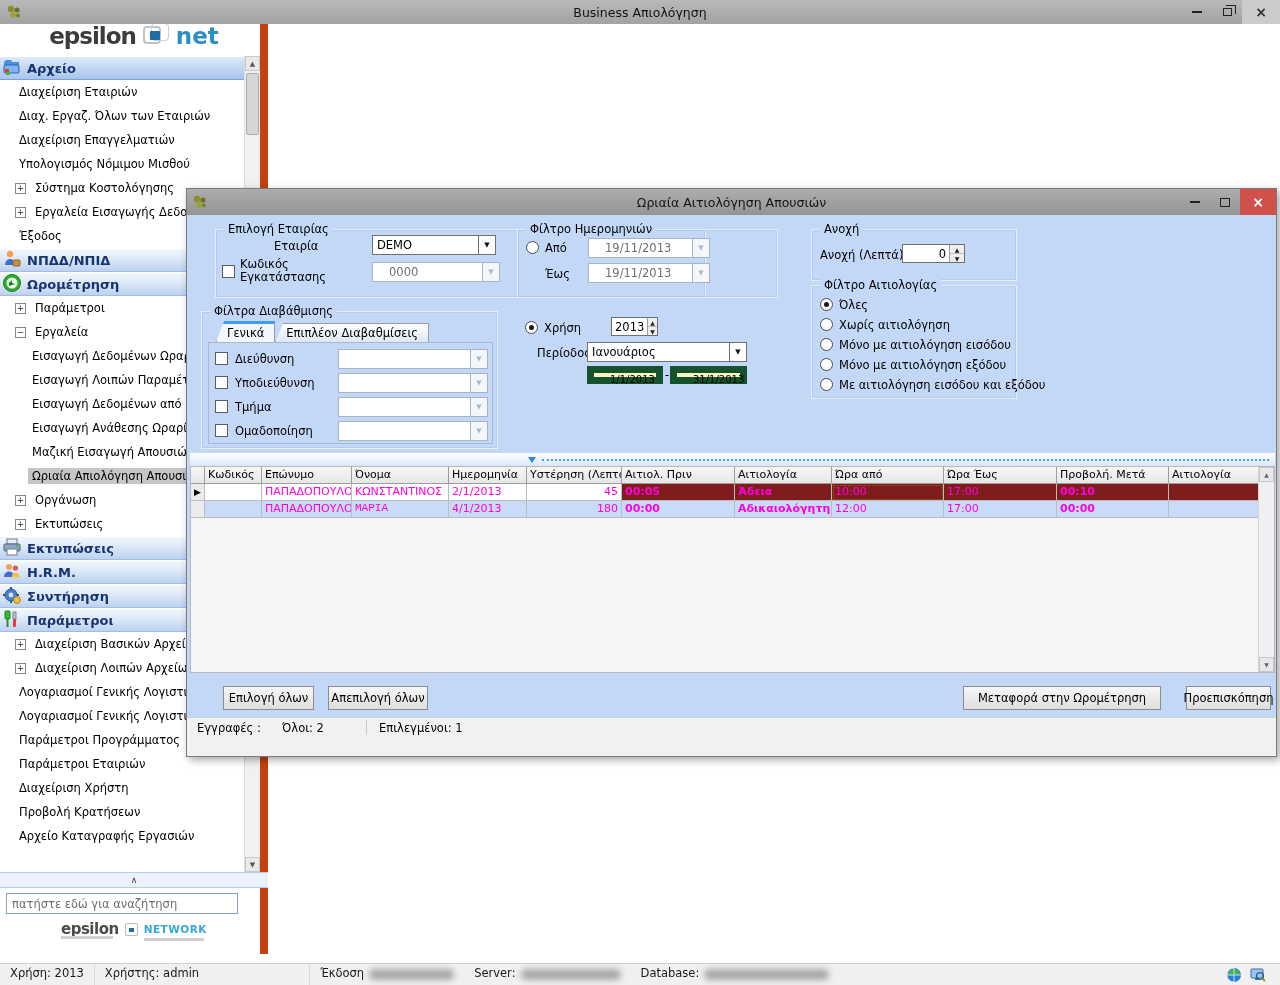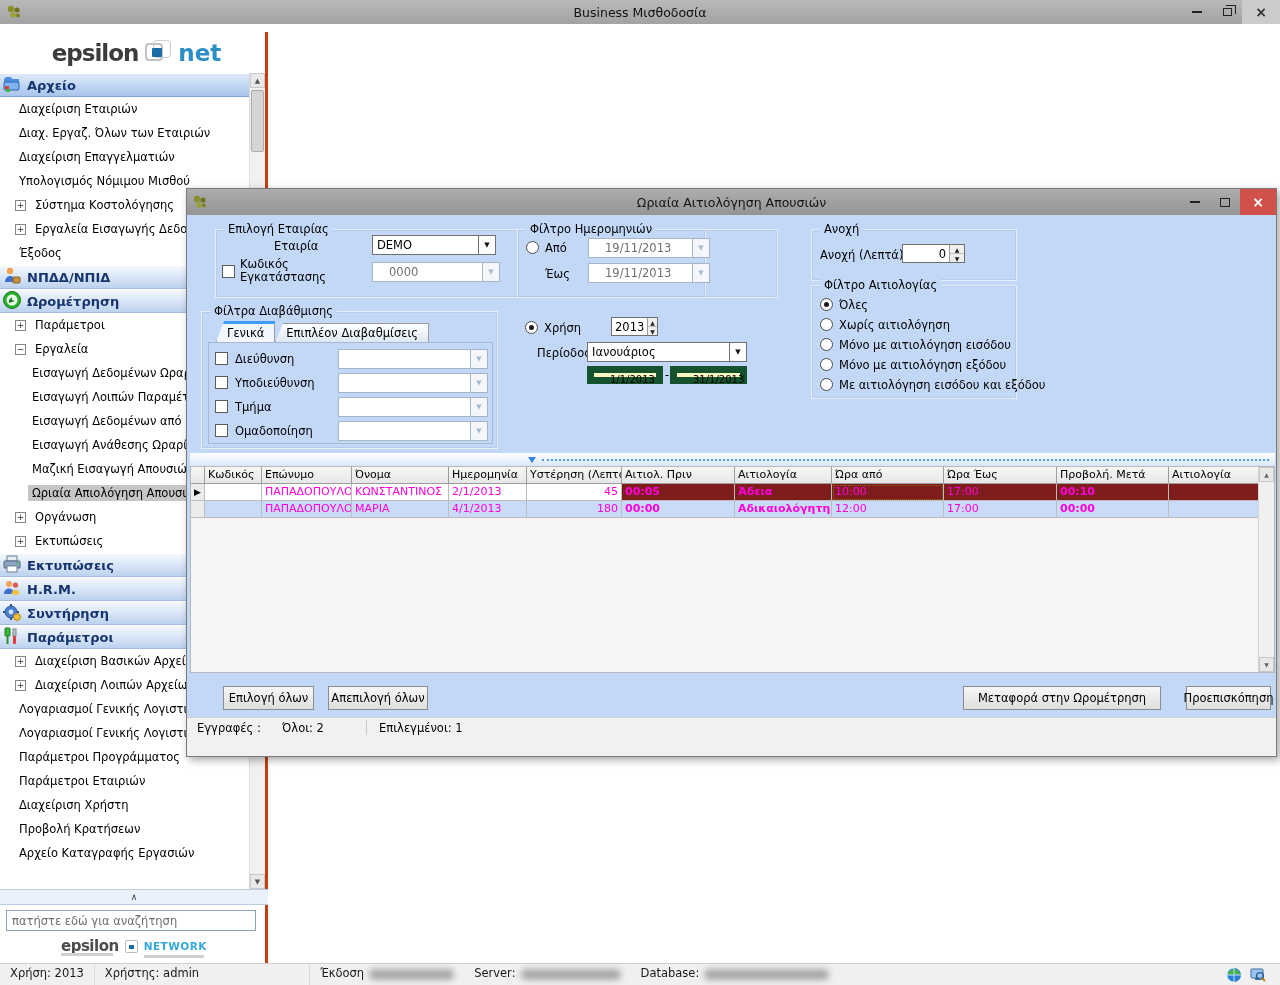--- a/index.html
+++ b/index.html
@@ -17,21 +17,21 @@
   .g-min { width:10px; height:2px; background:#222; }
   .g-restore { width:9px; height:8px; border:1px solid #222; position:relative; background:transparent; }
   .g-restore::before { content:""; position:absolute; left:2px; top:-4px; width:9px; height:8px; border:1px solid #222; border-bottom:none; border-left:none; }
   .g-max { width:10px; height:9px; border:1px solid #222; }
   .g-x { font-size:14px; line-height:1; color:#333; font-weight:bold; }
 
   
   .mdi { position:absolute; top:24px; left:271px; right:0; bottom:22px; background:#fff; }
 
   
-  .sidebar { position:absolute; top:32px; left:0; width:268px; height:939px; background:#fff; border-right:3px solid #c2410c;padding-left:8px; }
+  .sidebar { position:absolute; top:15px; left:0; width:268px; height:939px; background:#fff; border-right:8px solid #c2410c;padding-left:8px; }
   .logo-top { height:41px; display:flex; align-items:center; justify-content:center; gap:7px; }
   .logo-eps { font-size:23px; font-weight:bold; color:#3c3c3c; letter-spacing:-1px; }
   .logo-sq { position:relative; width:26px; height:26px; }
   .logo-sq .o1 { position:absolute; left:0; top:3px; width:18px; height:18px; border:2px solid #c2c2c2; border-radius:4px; }
   .logo-sq .o2 { position:absolute; left:8px; top:0; width:18px; height:18px; border:1px solid #cfcfcf; border-radius:4px; }
   .logo-sq .blue { position:absolute; left:7px; top:8px; width:10px; height:9px; background:#1d6ea8; border-radius:1px; }
   .logo-net { font-size:23px; font-weight:bold; color:#2b8ec4; }
 
   .nav { position:absolute; top:41px; left:0; width:252px; }
   .nav-header { height:24px; display:flex; align-items:center; gap:5px; padding-left:2px;
@@ -49,21 +49,21 @@
 
   .sb-scroll { position:absolute; top:41px; right:0; width:16px; height:816px; background:#f1f1f1; border-left:1px solid #dcdcdc; }
   .sb-scroll .arr { position:absolute; left:0; width:15px; height:15px; background:#e9e9e9; border:1px solid #c9c9c9; color:#555;
     font-size:7px; display:flex; align-items:center; justify-content:center; }
   .sb-scroll .arr.up { top:0; }
   .sb-scroll .arr.dn { bottom:0; }
   .sb-scroll .thumb { position:absolute; left:1px; top:17px; width:13px; height:62px; background:#d5d5d5; border:1px solid #ababab; border-radius:2px; }
 
   .collapse-bar { position:absolute; top:857px; left:0; width:268px; height:16px; background:#eaf1fb; border-top:1px solid #b9cbe8; border-bottom:1px solid #b9cbe8;
     display:flex; align-items:center; justify-content:center; color:#3a3a3a; font-size:9px; }
-  .search-row { position:absolute; top:878px; left:6px; width:250px; }
+  .search-row { position:absolute; top:878px; left:6px; width:232px; }
   .search-row input { width:100%; height:21px; border:1px solid #8ba0b9; padding:0 5px; font-size:11.5px; color:#333;
     font-family:"DejaVu Sans","Liberation Sans",sans-serif; }
   .search-row input::placeholder { color:#6e6e6e; }
 
   .footer-logo { position:absolute; top:905px; left:0; width:268px; display:flex; align-items:center; justify-content:center; gap:6px; }
   .f-eps { font-size:15px; font-weight:bold; color:#4c4c4c; letter-spacing:-0.5px; }
   .f-sq { width:13px; height:13px; border:1px solid #bbb; border-radius:2px; position:relative; }
   .f-sq::after { content:""; position:absolute; left:3px; top:4px; width:5px; height:4px; background:#1d6ea8; }
   .f-net { font-size:10.5px; font-weight:bold; color:#35a7d8; letter-spacing:0.5px; }
   .f-tag { position:absolute; top:16px; left:0; width:52px; height:3px; background:#cfcfcf; }
@@ -159,21 +159,21 @@
 
 <div class="titlebar">
   <span class="app-icon">
     <svg class="icon16" viewBox="0 0 16 16">
         <circle cx="5" cy="5" r="3.2" fill="#8a8f2a"></circle>
         <circle cx="11" cy="6" r="2.6" fill="#6f7420"></circle>
         <circle cx="7" cy="11" r="2.8" fill="#9aa03a"></circle>
         <circle cx="12" cy="11.5" r="2" fill="#7c8127"></circle>
       </svg>
   </span>
-  <span class="wtitle">Business Μισθοδοσία</span>
+  <span class="wtitle">Business Απιολόγηση</span>
   <span class="winbtns">
     <span class="wbtn">
         <span class="g-min"></span>
       </span>
     <span class="wbtn">
         <span class="g-restore"></span>
       </span>
     <span class="wbtn closebg">
         <span class="g-x">×</span>
       </span>
@@ -533,21 +533,21 @@
           <div class="gc boldcell selcell" style="width: 97px;">Άδεια</div>
           <div class="gc selcell focus" style="width: 112px;">10:00</div>
           <div class="gc selcell" style="width: 113px;">17:00</div>
           <div class="gc boldcell selcell" style="width: 112px;">00:10</div>
           <div class="gc selcell" style="width: 91px;"></div>
         </div>
         <div class="gr">
           <div class="gc ind" style="width: 14px;"></div>
           <div class="gc alt" style="width: 57px;"></div>
           <div class="gc alt" style="width: 90px;">ΠΑΠΑΔΟΠΟΥΛΟΥ</div>
-          <div class="gc alt" style="width: 97px;">ΜΑΡΙΑ</div>
+          <div class="gc alt" style="width: 97px; font-family: Liberation Mono, monospace;">ΜΑΡΙΑ</div>
           <div class="gc alt" style="width: 78px;">4/1/2013</div>
           <div class="gc alt right" style="width: 95px;">180</div>
           <div class="gc alt boldcell" style="width: 113px;">00:00</div>
           <div class="gc alt boldcell" style="width: 97px;">Αδικαιολόγητη</div>
           <div class="gc alt" style="width: 112px;">12:00</div>
           <div class="gc alt" style="width: 113px;">17:00</div>
           <div class="gc alt boldcell" style="width: 112px;">00:00</div>
           <div class="gc alt" style="width: 91px;"></div>
         </div>
       </div>

